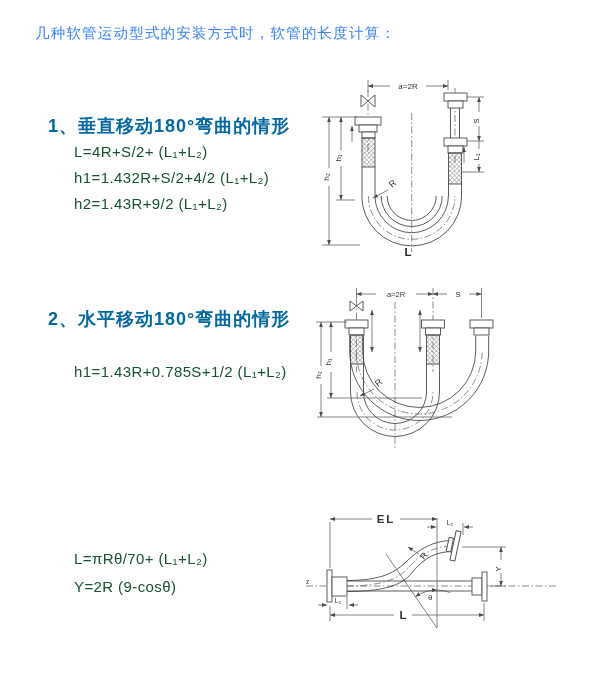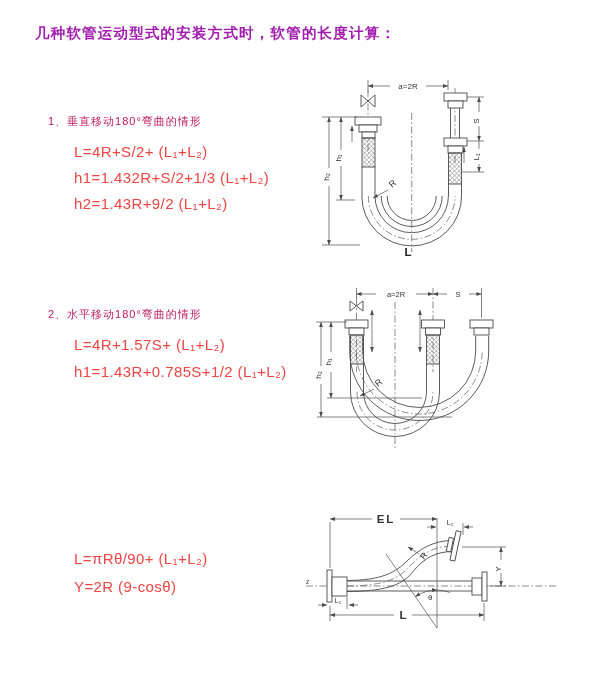--- a/index.html
+++ b/index.html
@@ -1,58 +1,57 @@
 <!DOCTYPE html>
 <html><head>
 <meta charset="utf-8">
 <style>
   html,body{margin:0;padding:0;background:#e8e8e8;}
   .page{
     position:relative;width:600px;height:675px;background:#ffffff;
     font-family:"Liberation Sans", sans-serif;color:#222;overflow:hidden;
   }
   .doc-title{
-    position:absolute;left:35px;top:24px;font-size:14.5px;font-weight:700;
-    letter-spacing:1.2px;color:#a21caf;white-space:nowrap;
+    position:absolute;left:35px;top:24px;font-size:14.5px;font-weight:400;
+    letter-spacing:1.2px;color:#3b82f6;white-space:nowrap;
   }
   .sec-heading{
-    position:absolute;left:48px;font-size:11px;font-weight:400;
-    letter-spacing:1px;color:#be185d;white-space:nowrap;
+    position:absolute;left:48px;font-size:18px;font-weight:700;
+    letter-spacing:1px;color:#0369a1;white-space:nowrap;
   }
   .formula{
     position:absolute;left:74px;font-size:15px;font-weight:400;
-    letter-spacing:.4px;color:#ef4444;white-space:nowrap;
+    letter-spacing:.4px;color:#14532d;white-space:nowrap;
   }
   svg{position:absolute;overflow:visible;}
   svg text{font-family:"Liberation Sans", sans-serif;fill:#333;}
   .ln{stroke:#4a4a4a;stroke-width:.9;fill:none;}
   .thin{stroke:#4f4f4f;stroke-width:.7;fill:none;}
   .cl{stroke:#5a5a5a;stroke-width:.7;fill:none;stroke-dasharray:7 2.5 1.5 2.5;}
   .frect{fill:#ffffff;stroke:#4a4a4a;stroke-width:.9;}
   .braid{stroke:#4a4a4a;stroke-width:.9;}
   .dimtxt{font-size:8px;}
   .biglab{font-size:11.5px;font-weight:700;fill:#222;}
 </style>
 </head>
 <body>
 
 <div class="page">
 
   <div class="doc-title">几种软管运动型式的安装方式时，软管的长度计算：</div>
 
   <div class="sec-heading" style="top:114px">1、垂直移动180°弯曲的情形</div>
   <div class="formula" style="top:143px">L=4R+S/2+ (L₁+L₂)</div>
-  <div class="formula" style="top:169px">h1=1.432R+S/2+1/3 (L₁+L₂)</div>
+  <div class="formula" style="top:169px">h1=1.432R+S/2+4/2 (L₁+L₂)</div>
   <div class="formula" style="top:195px">h2=1.43R+9/2 (L₁+L₂)</div>
 
   <div class="sec-heading" style="top:307px">2、水平移动180°弯曲的情形</div>
-  <div class="formula" style="top:336px">L=4R+1.57S+ (L₁+L₂)</div>
   <div class="formula" style="top:363px">h1=1.43R+0.785S+1/2 (L₁+L₂)</div>
 
-  <div class="formula" style="top:550px">L=πRθ/90+ (L₁+L₂)</div>
+  <div class="formula" style="top:550px">L=πRθ/70+ (L₁+L₂)</div>
   <div class="formula" style="top:578px">Y=2R (9-cosθ)</div>
 
   <svg style="left:300px;top:70px" width="300" height="200" viewBox="300 70 300 200">
     <defs>
       <pattern id="braid1" patternUnits="userSpaceOnUse" width="4.5" height="4.5">
         <path d="M0,0 L4.5,4.5 M4.5,0 L0,4.5" stroke="#6a6a6a" stroke-width="0.5"></path>
       </pattern>
       <marker id="arr1" viewBox="0 0 10 10" refX="9" refY="5" markerWidth="8" markerHeight="8" orient="auto-start-reverse">
         <path d="M0,1.6 L9,5 L0,8.4 Z" fill="#4a4a4a"></path>
       </marker>

